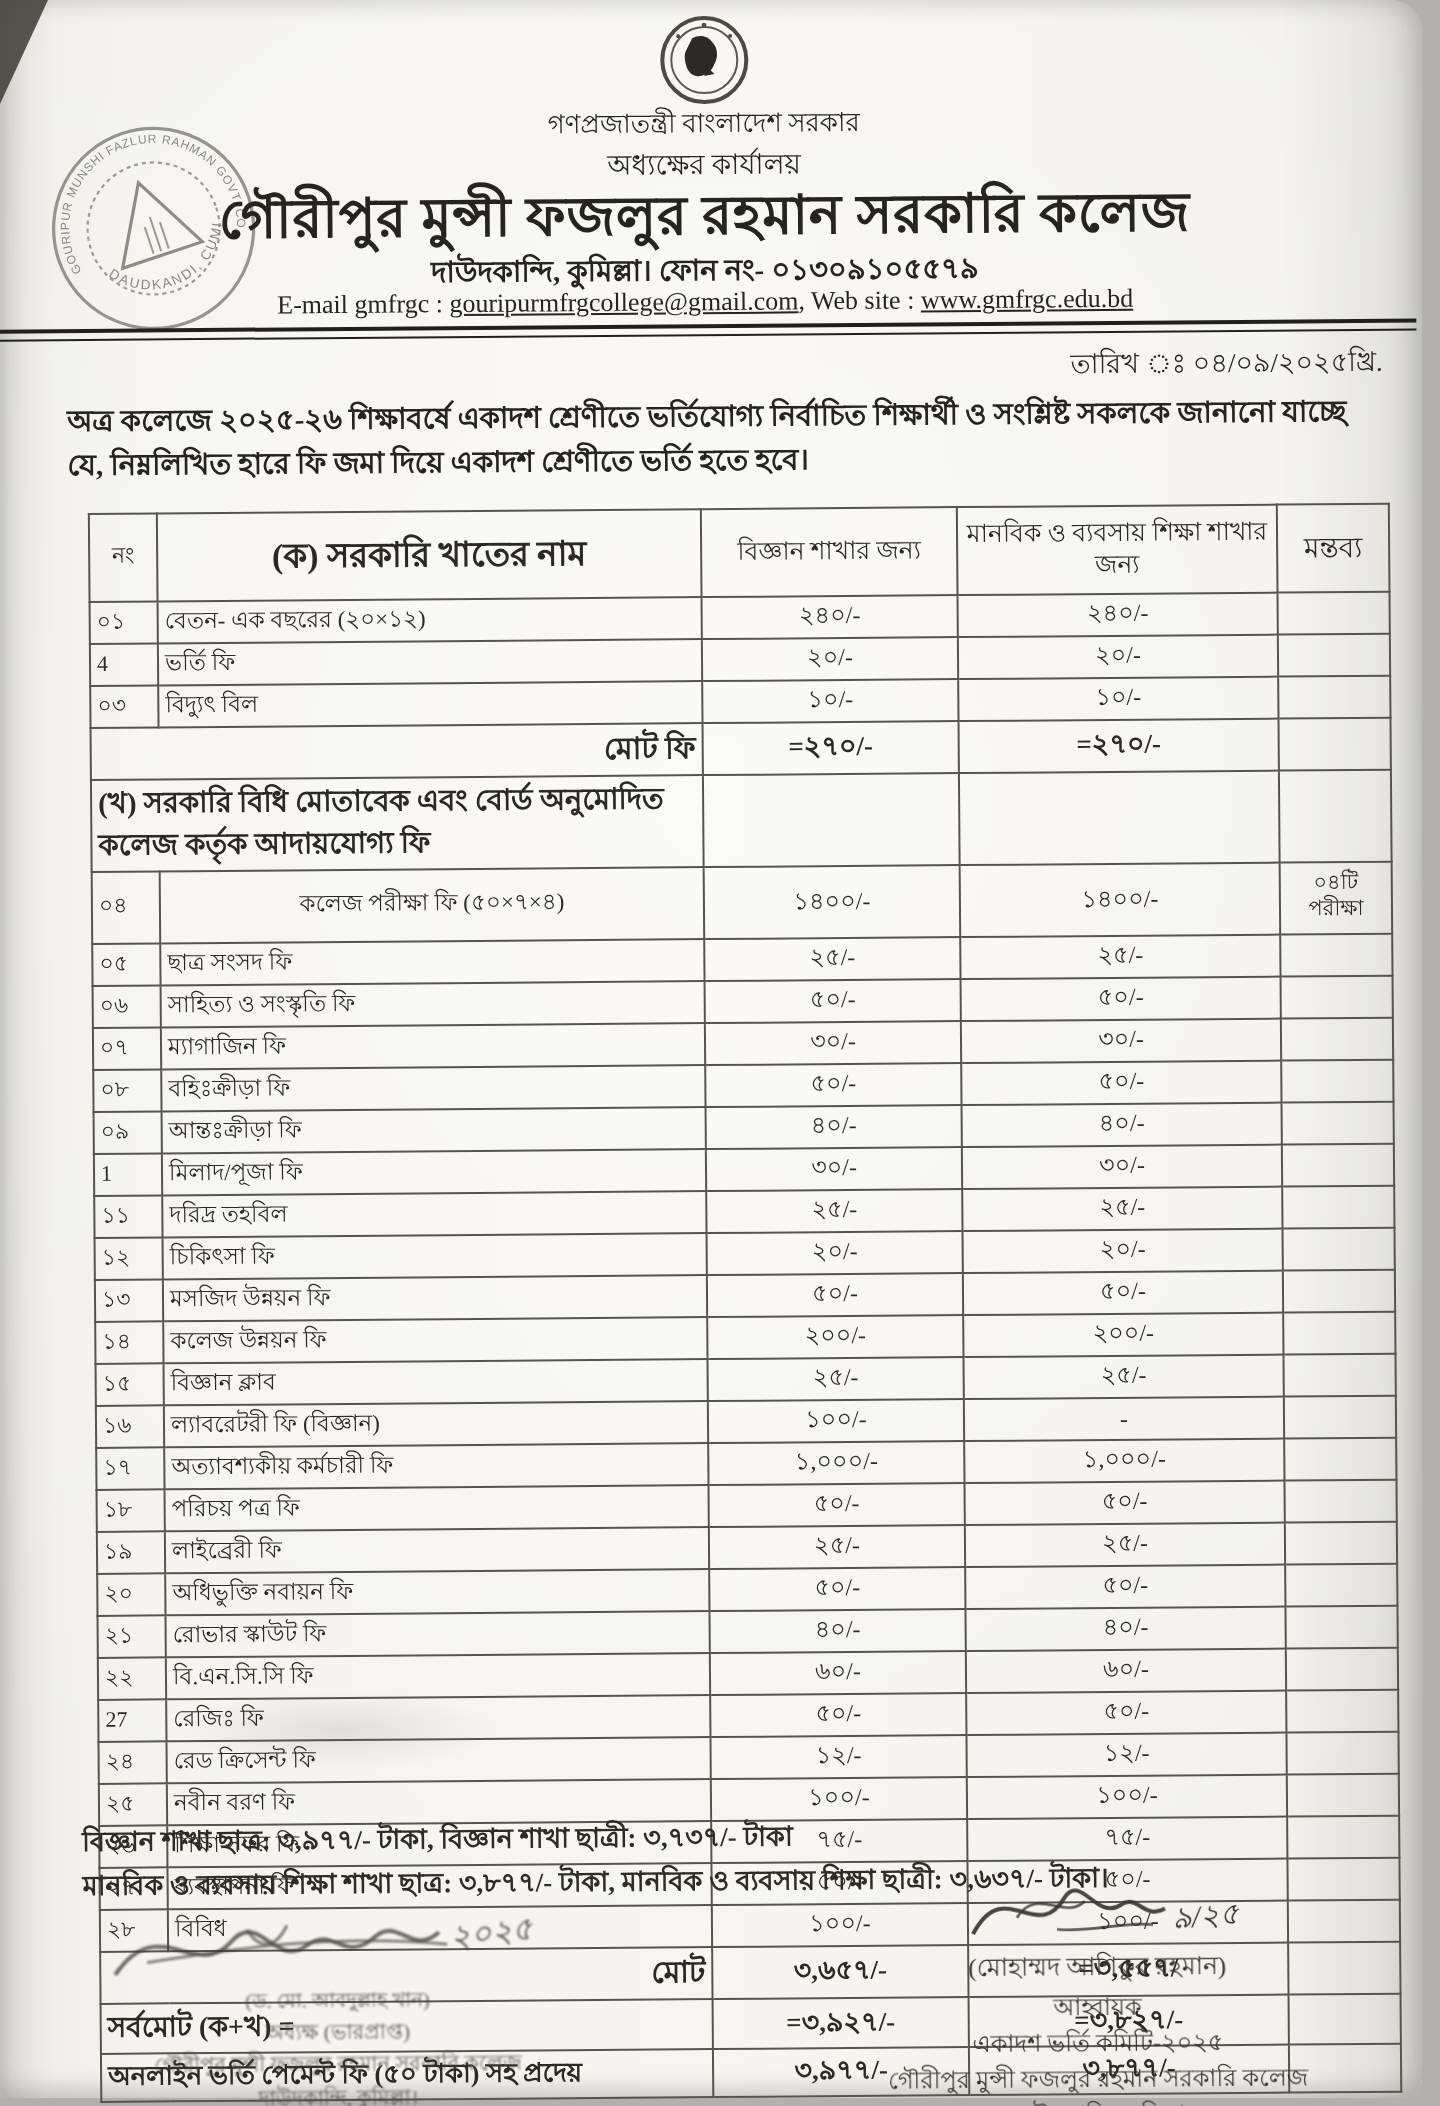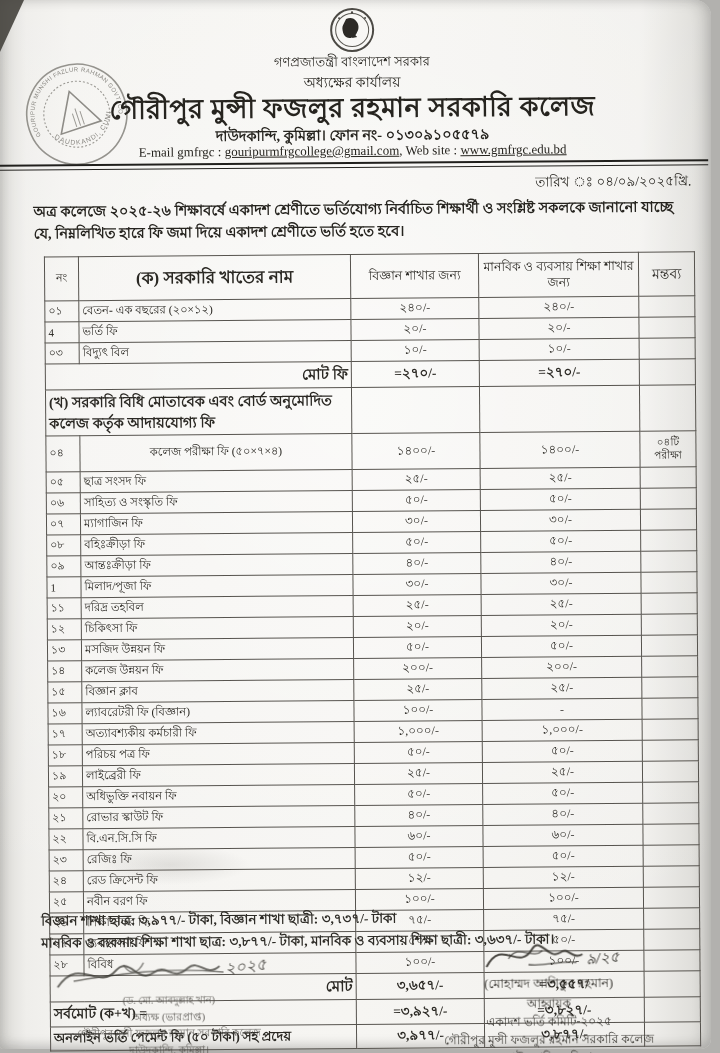--- a/index.html
+++ b/index.html
@@ -304,21 +304,21 @@
           <td class="c-note"></td>
         </tr>
         <tr data-sec="b">
           <td class="c-no">২২</td>
           <td class="c-name">বি.এন.সি.সি ফি</td>
           <td class="c-val">৬০/-</td>
           <td class="c-val">৬০/-</td>
           <td class="c-note"></td>
         </tr>
         <tr data-sec="b">
-          <td class="c-no">২৩</td>
+          <td class="c-no">27</td>
           <td class="c-name">রেজিঃ ফি</td>
           <td class="c-val">৫০/-</td>
           <td class="c-val">৫০/-</td>
           <td class="c-note"></td>
         </tr>
         <tr data-sec="b">
           <td class="c-no">২৪</td>
           <td class="c-name">রেড ক্রিসেন্ট ফি</td>
           <td class="c-val">১২/-</td>
           <td class="c-val">১২/-</td>

